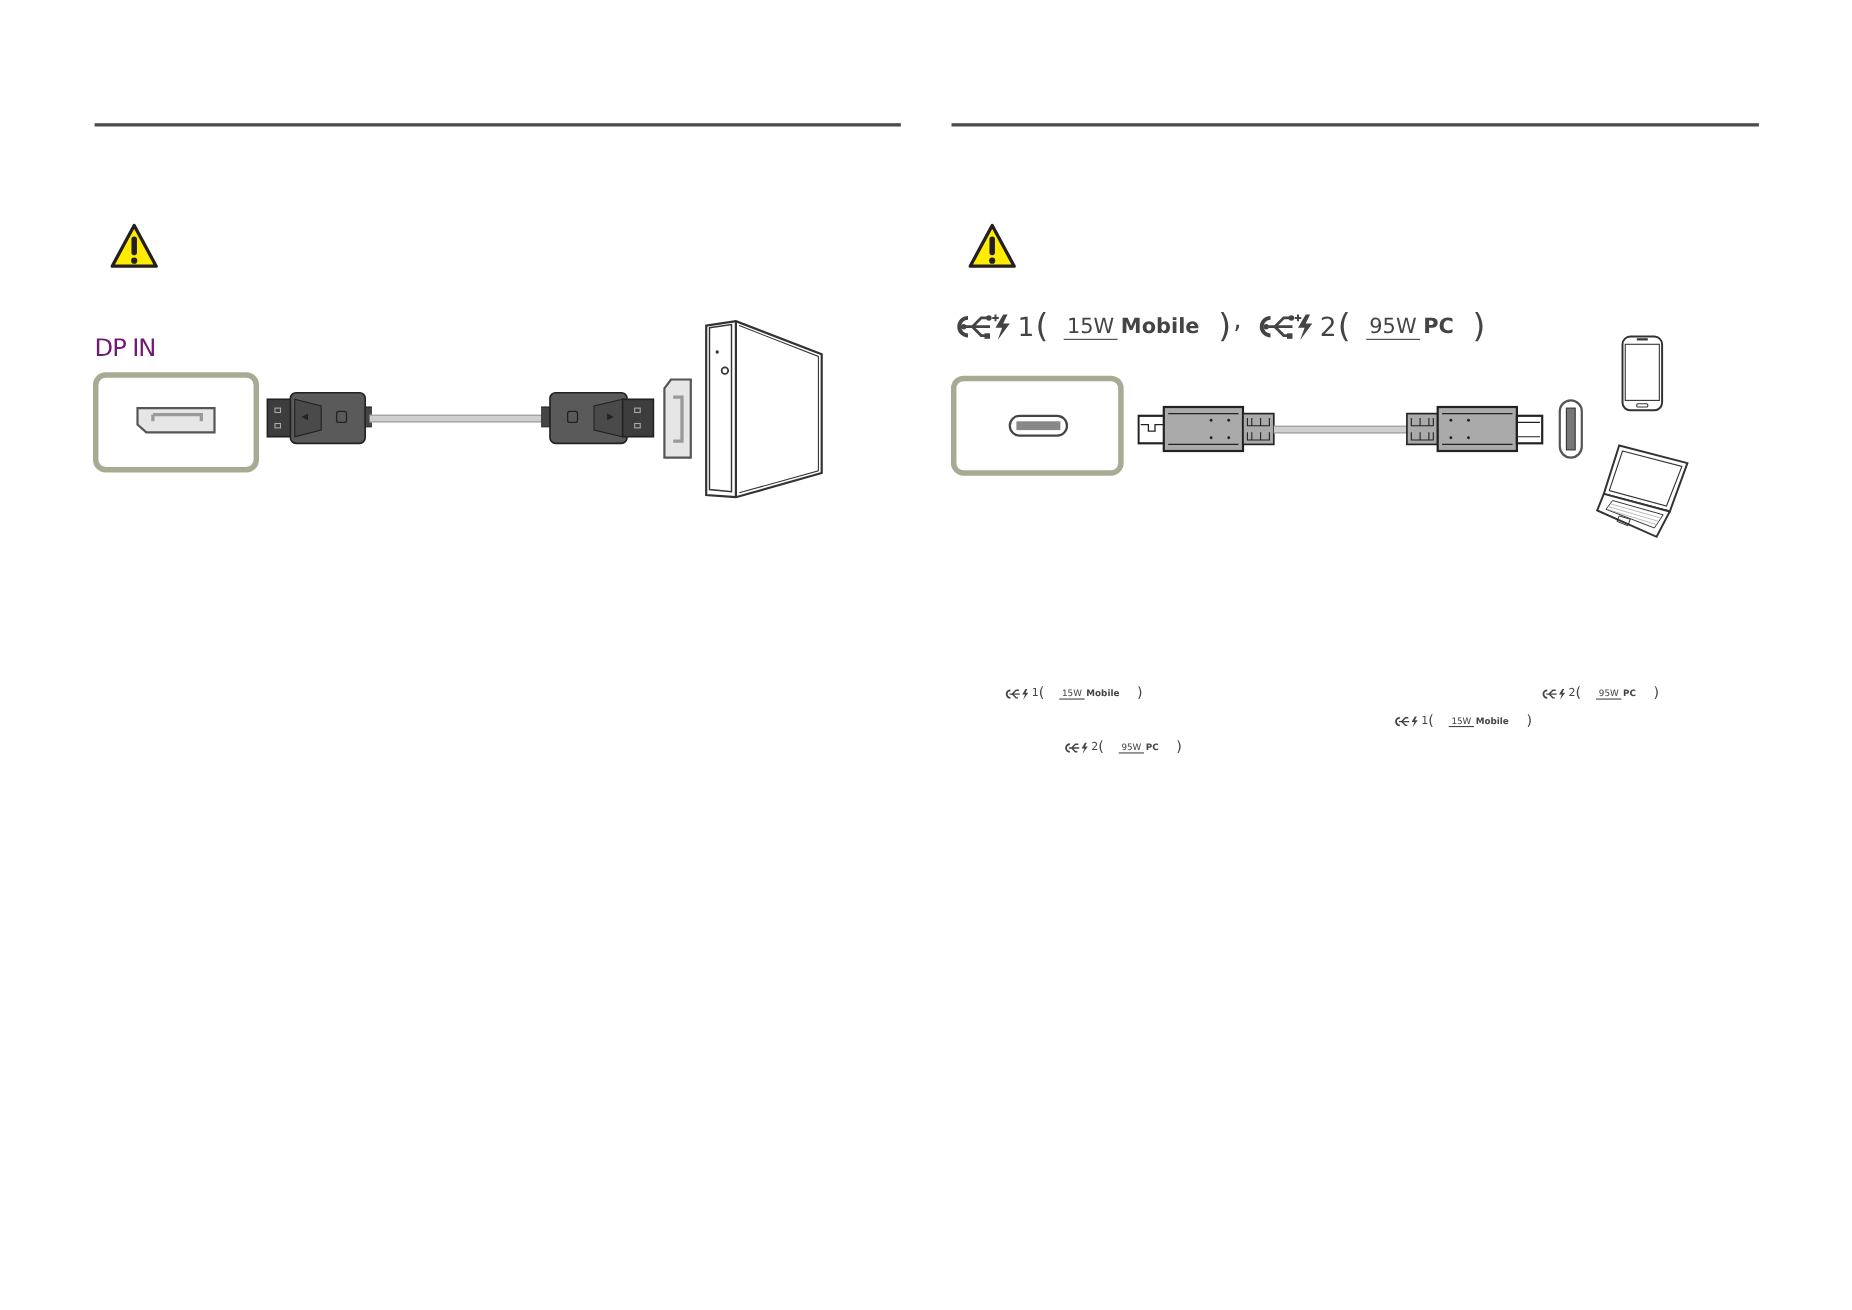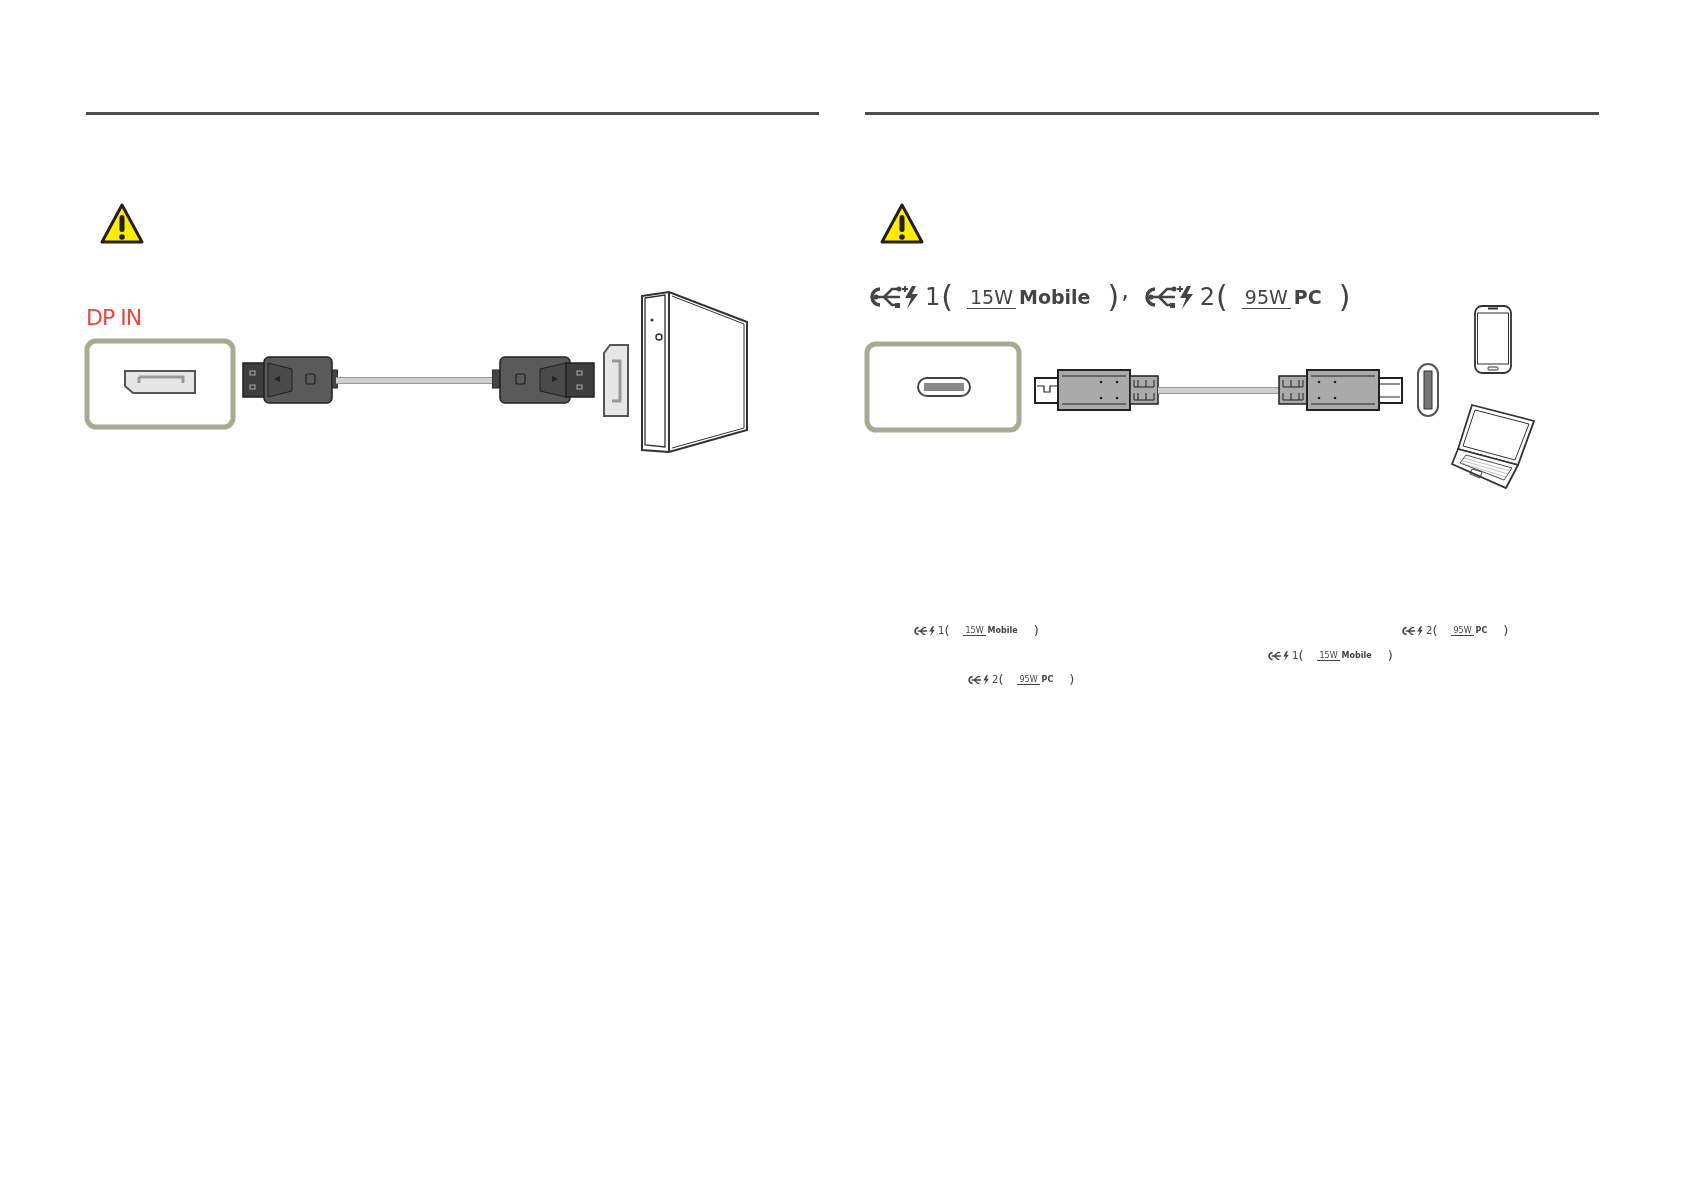--- a/index.html
+++ b/index.html
@@ -1,19 +1,19 @@
 <!DOCTYPE html>
 <html><head>
 <meta charset="utf-8">
 <style>
   html,body{margin:0;padding:0;background:#ffffff;}
   body{width:1684px;height:1191px;position:relative;overflow:hidden;font-family:"Liberation Sans",sans-serif;color:#333;}
   .abs{position:absolute;}
   .rule{position:absolute;height:3px;background:#4d4d4f;}
-  .port-label{position:absolute;font-family:"DejaVu Sans",sans-serif;font-size:22px;color:#ef4444;letter-spacing:-1px;}
+  .port-label{position:absolute;font-family:"DejaVu Sans",sans-serif;font-size:22px;color:#701a75;letter-spacing:-1px;}
   .usb-label{position:absolute;display:flex;align-items:center;color:#444;font-family:"DejaVu Sans",sans-serif;}
   .usb-label .num{font-size:24px;margin:0 1px;}
   .paren{font-size:30px;line-height:1;}
   .frac{display:inline-flex;align-items:center;margin:0 14px;}
   .frac .top{font-size:19px;line-height:22px;padding:0 3px;border-bottom:1.5px solid #444;}
   .frac .bot{font-size:19px;line-height:24px;padding:0 3px;font-weight:bold;}
   .sep{font-size:24px;margin:0 12px 0 2px;align-self:flex-end;margin-bottom:14px;}
   .small-usb{position:absolute;display:flex;align-items:center;color:#444;font-family:"DejaVu Sans",sans-serif;}
   .small-usb .num{font-size:10px;}
   .small-usb .paren{font-size:13px;}

